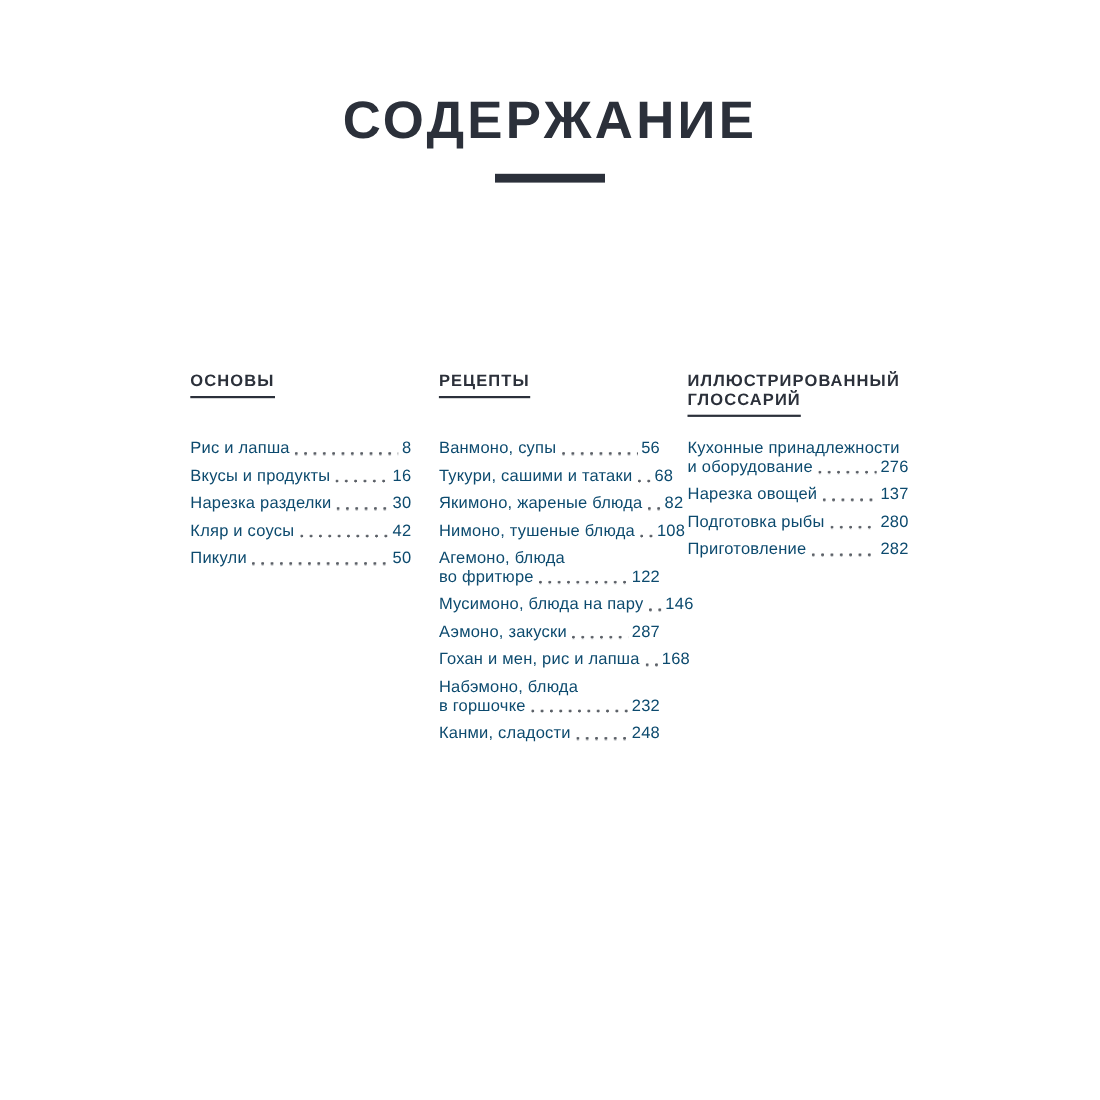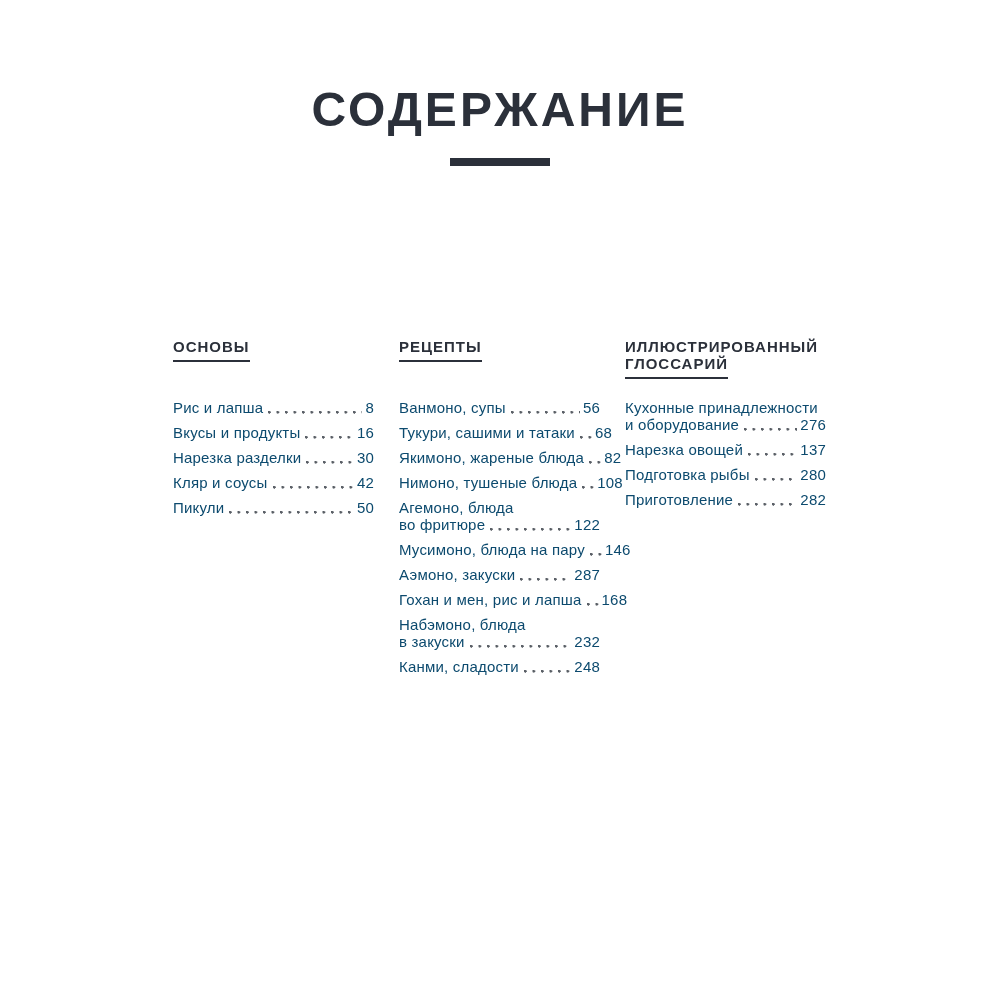--- a/index.html
+++ b/index.html
@@ -162,21 +162,21 @@
         <div class="toc-item">
           <div class="row">
             <span class="lbl">Гохан и мен, рис и лапша</span>
             <span class="dots"></span>
             <span class="pg">168</span>
           </div>
         </div>
         <div class="toc-item">
           <div class="wrap-line">Набэмоно, блюда</div>
           <div class="row">
-            <span class="lbl">в закуски</span>
+            <span class="lbl">в горшочке</span>
             <span class="dots"></span>
             <span class="pg">232</span>
           </div>
         </div>
         <div class="toc-item">
           <div class="row">
             <span class="lbl">Канми, сладости</span>
             <span class="dots"></span>
             <span class="pg">248</span>
           </div>

